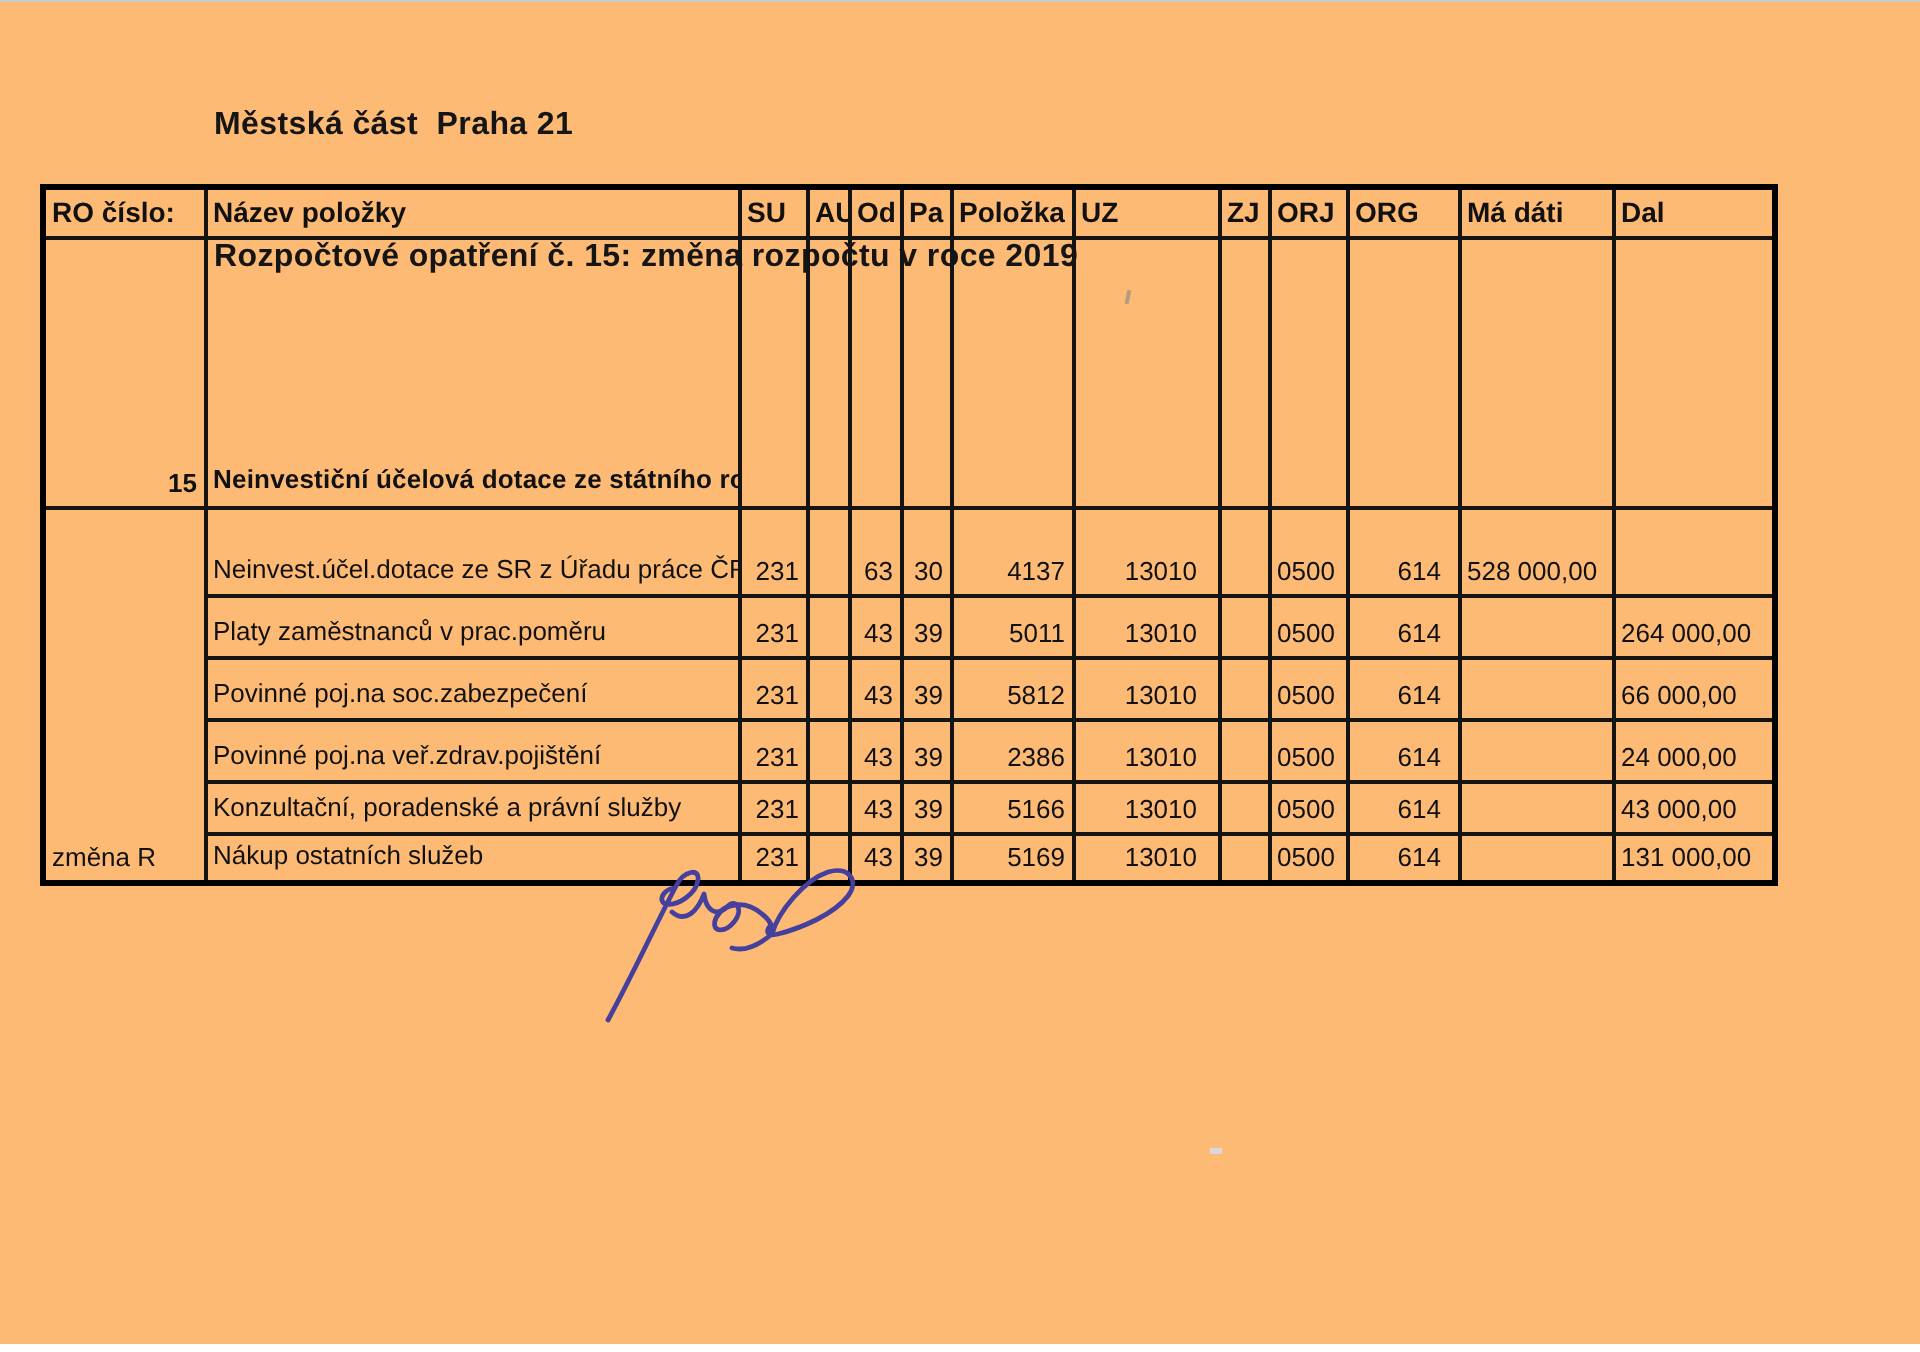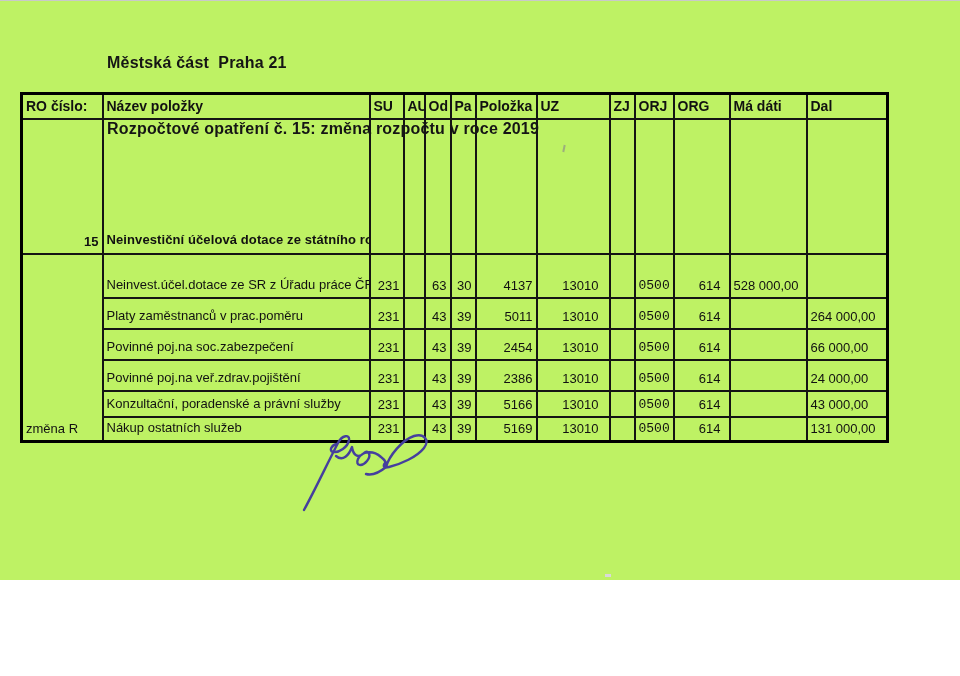--- a/index.html
+++ b/index.html
@@ -4,22 +4,22 @@
 <style>
   * { margin: 0; padding: 0; box-sizing: border-box; }
   html,body { background:#fff; }
   body {
     font-family: "Liberation Sans", "DejaVu Sans", sans-serif;
     color:#111;
   }
   .page {
     position: relative;
     width: 960px;
-    height: 580px;
-    background:#bef264;
+    height: 672px;
+    background:#fdba74;
     overflow: hidden;
   }
   .scan-top-edge {
     position:absolute; left:0; top:0; width:960px; height:1px;
     background:#c9c9c9;
   }
   .doc-title {
     position:absolute; left:107px; top:8px;
     font-size:16px; font-weight:bold; line-height:22px;
     white-space:pre-wrap; color:#151515; letter-spacing:0.2px;
@@ -54,21 +54,21 @@
   }
   td.ro-group {
     vertical-align:top; padding-top:16px; padding-left:4px;
     font-weight:normal;
   }
   td.name {
     white-space:normal; text-align:justify; vertical-align:middle;
     padding:2px 4px; line-height:16px;
   }
   td.num { text-align:right; padding-right:4px; }
-  td.num-left { text-align:left; padding-left:4px;font-family:Liberation Mono, monospace; }
+  td.num-left { text-align:left; padding-left:4px; }
   td.amount { padding-right:3px; }
   .sig-line {
     position:absolute; left:107px; top:458px;
     font-size:14px; color:#1c1c1c;
   }
   .sig-line .sig-date { margin-left:20px; }
   .signature-svg { position:absolute; left:288px; top:430px; }
   .artifact-quote {
     position:absolute; left:563px; top:145px; width:2px; height:7px;
     background:#8a8a8a; transform:rotate(12deg); opacity:0.65;
@@ -170,21 +170,21 @@
       <td class="amount"></td>
       <td class="amount">264 000,00</td>
     </tr>
 
     <tr style="height:31px">
       <td class="name">Povinné poj.na soc.zabezpečení</td>
       <td class="num">231</td>
       <td class="num"></td>
       <td class="num">43</td>
       <td class="num">39</td>
-      <td class="num">2454</td>
+      <td class="num">5812</td>
       <td class="num" style="padding-right:10px">13010</td>
       <td class="num"></td>
       <td class="num-left">0500</td>
       <td class="num" style="padding-right:8px">614</td>
       <td class="amount"></td>
       <td class="amount">66 000,00</td>
     </tr>
 
     <tr style="height:31px">
       <td class="name">Povinné poj.na veř.zdrav.pojištění</td>

